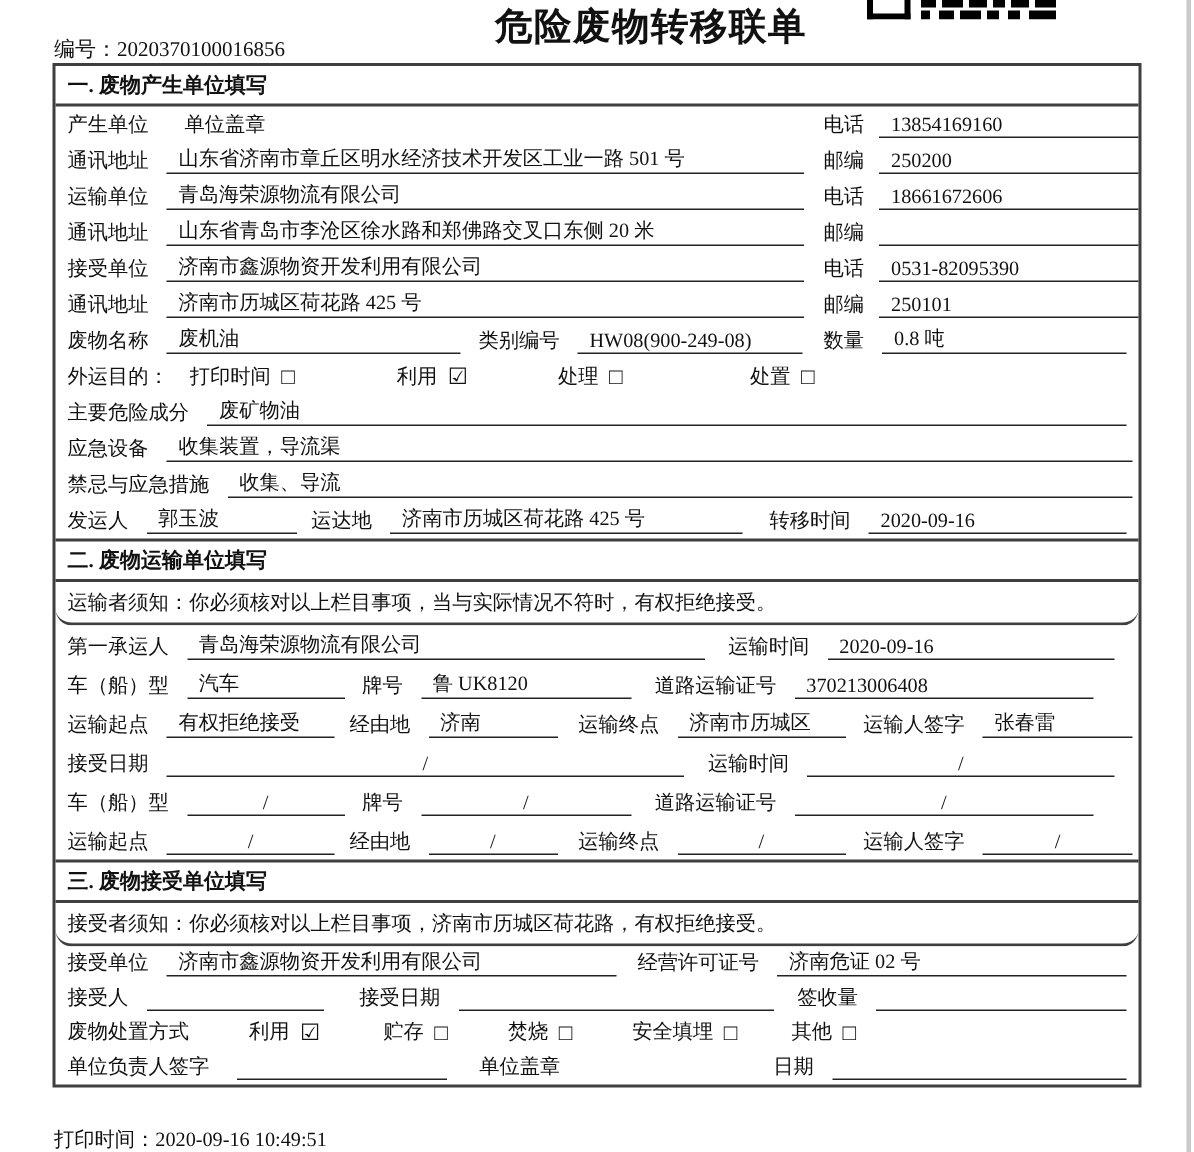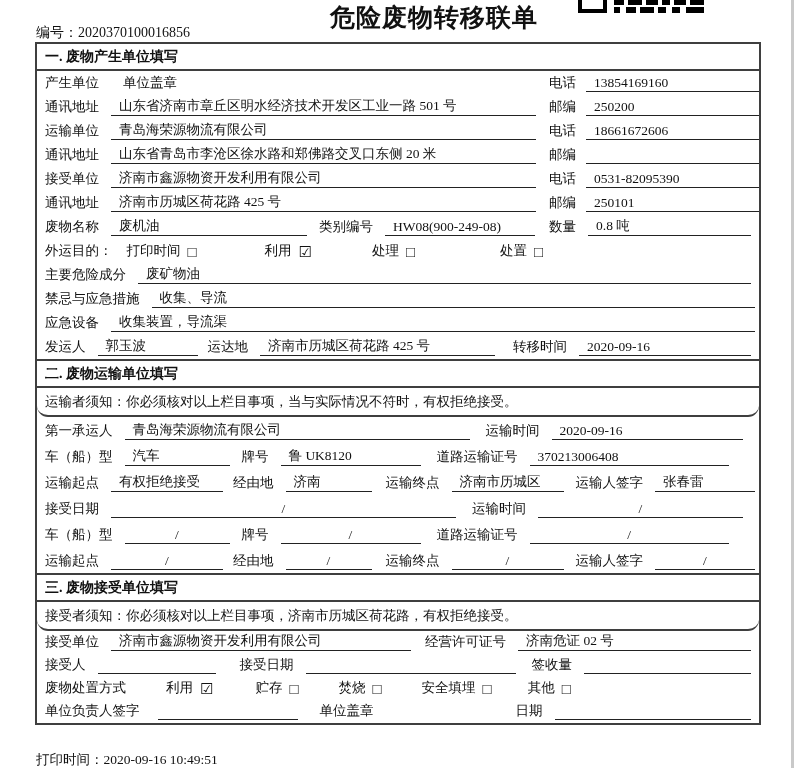--- a/index.html
+++ b/index.html
@@ -154,27 +154,27 @@
           <span class="ck-box">□</span>
         </span>
       </div>
 
       <div class="row">
         <span class="lbl">主要危险成分</span>
         <span class="fill grow" style="margin-right:8px">废矿物油</span>
       </div>
 
       <div class="row">
+        <span class="lbl">应急设备</span>
+        <span class="fill grow" style="margin-right:4px">收集装置，导流渠</span>
+      </div>
+
+      <div class="row">
         <span class="lbl">禁忌与应急措施</span>
         <span class="fill grow" style="margin-right:4px">收集、导流</span>
-      </div>
-
-      <div class="row">
-        <span class="lbl">应急设备</span>
-        <span class="fill grow" style="margin-right:4px">收集装置，导流渠</span>
       </div>
 
       <div class="row">
         <span class="lbl">发运人</span>
         <span class="fill" style="width:100px">郭玉波</span>
         <span class="lbl" style="margin-left:10px">运达地</span>
         <span class="fill" style="width:235px">济南市历城区荷花路 425 号</span>
         <span class="lbl" style="margin-left:18px">转移时间</span>
         <span class="fill grow" style="margin-right:8px">2020-09-16</span>
       </div>

